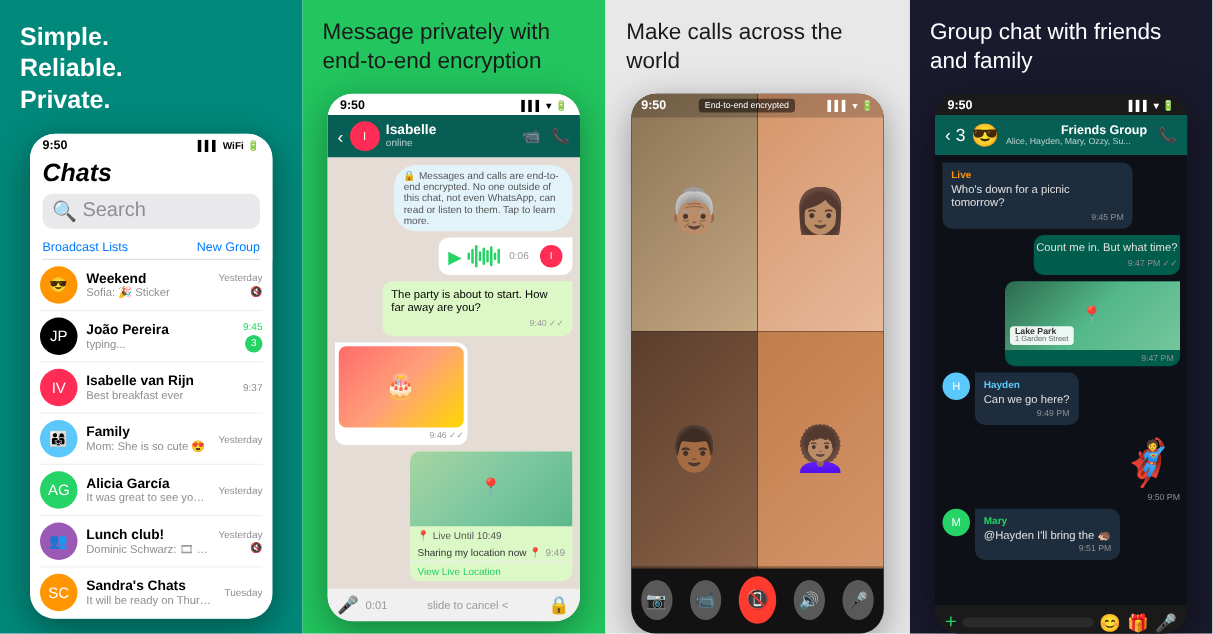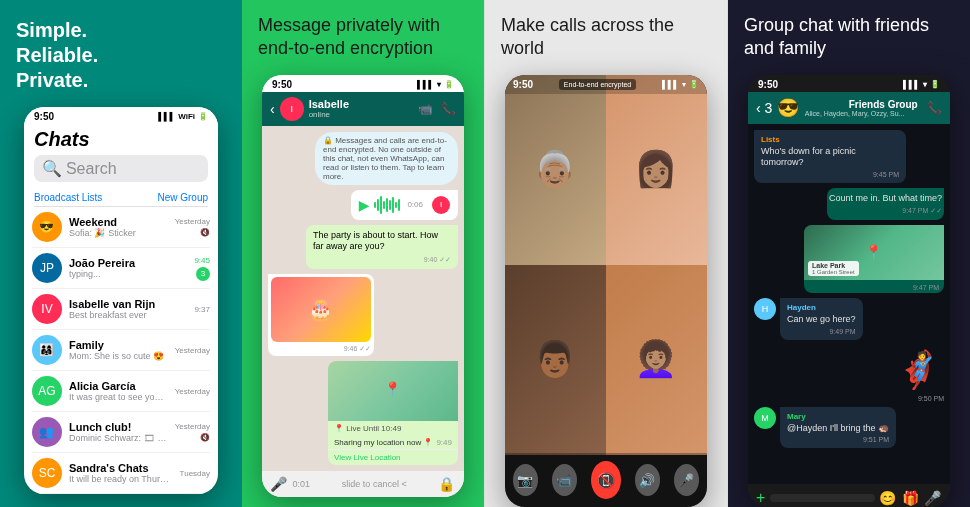--- a/index.html
+++ b/index.html
@@ -601,21 +601,21 @@
           <div class="chat-name">Weekend</div>
           <div class="chat-preview">Sofia: 🎉 Sticker</div>
         </div>
         <div class="chat-meta">
           <span class="chat-time">Yesterday</span>
           <span style="font-size:8px; color:#8e8e93;">🔇</span>
         </div>
       </div>
 
       <div class="chat-item">
-        <div class="chat-avatar" style="background:#0369a1;">JP</div>
+        <div class="chat-avatar" style="background:#000000;">JP</div>
         <div class="chat-info">
           <div class="chat-name">João Pereira</div>
           <div class="chat-preview">typing...</div>
         </div>
         <div class="chat-meta">
           <span class="chat-time" style="color:#25D366;">9:45</span>
           <span class="chat-badge">3</span>
         </div>
       </div>
 
@@ -831,21 +831,21 @@
         <div class="group-members">Alice, Hayden, Mary, Ozzy, Su...</div>
       </div>
       <div style="margin-left:auto;display:flex;gap:8px;">
         <span style="color:#fff;font-size:12px;">📞</span>
       </div>
     </div>
 
     <div class="group-chat-body">
 
       <div class="group-bubble-received">
-        <div class="group-sender" style="color:#FF9500;">Lists</div>
+        <div class="group-sender" style="color:#FF9500;">Live</div>
         <div class="group-msg-text">Who's down for a picnic tomorrow?</div>
         <div class="group-msg-time">9:45 PM</div>
       </div>
 
       <div class="group-bubble-sent">
         <div class="group-msg-text">Count me in. But what time?</div>
         <div class="group-msg-time">9:47 PM ✓✓</div>
       </div>
 
       <div style="align-self:flex-end;max-width:80%;">

